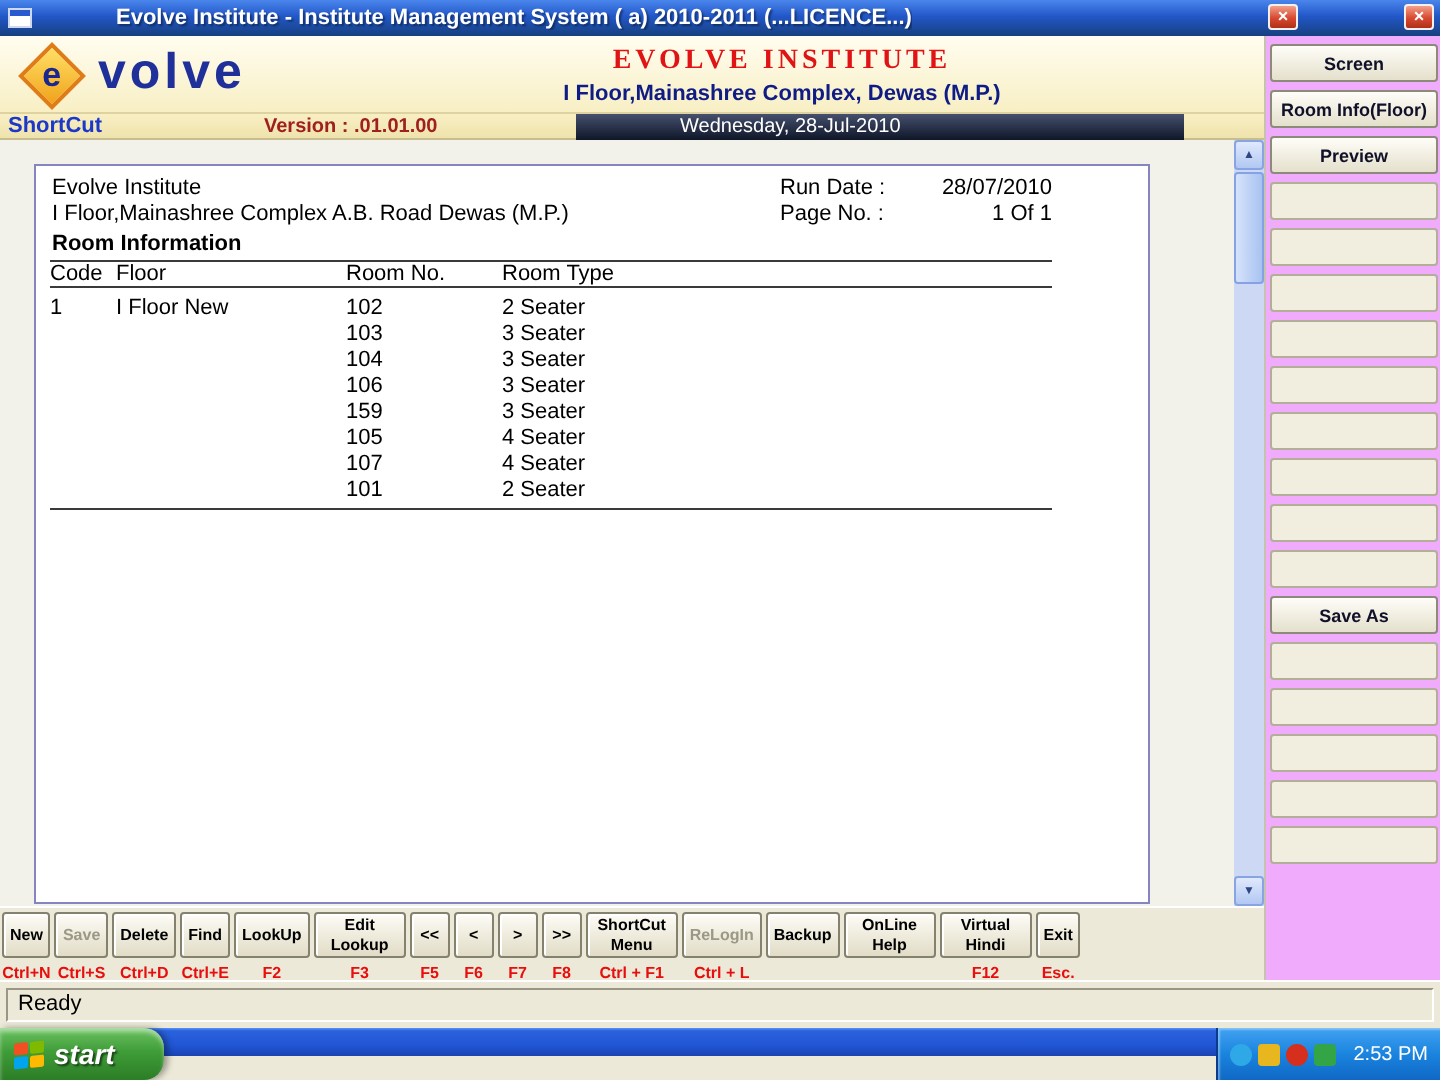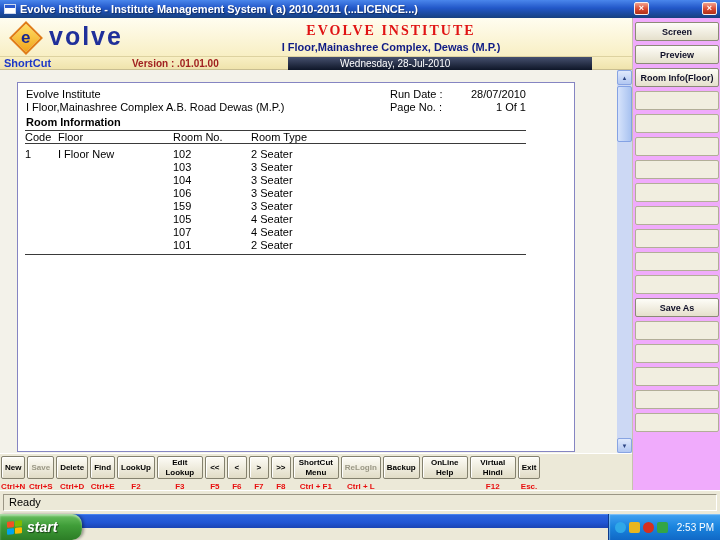--- a/index.html
+++ b/index.html
@@ -5,21 +5,21 @@
   * { margin:0; padding:0; box-sizing:border-box; }
   html,body { width:720px; height:540px; overflow:hidden; }
   body { font-family:"Liberation Sans",sans-serif; background:#ece9d8; position:relative; }
 
   
   .titlebar { position:absolute; left:0; top:0; width:720px; height:18px;
     background:linear-gradient(to bottom,#4a86ec 0%,#2257c8 45%,#16407f 100%);
     display:flex; align-items:center; padding:0 4px; color:#fff; }
   .title-icon { width:12px; height:10px; background:#fff; border:1px solid #cdd9f0; margin-right:4px; position:relative; flex:0 0 auto; }
   .title-icon::before { content:""; position:absolute; left:0; top:0; width:100%; height:3px; background:#2a5ad0; }
-  .title-text { font-size:11px; font-weight:bold; white-space:nowrap; overflow:hidden; max-width:590px; text-shadow:1px 1px 1px rgba(0,0,0,.4); }
+  .title-text { font-size:11px; font-weight:bold; white-space:nowrap; overflow:hidden; max-width:590px; text-shadow:1px 1px 1px rgba(0,0,0,.4);margin-left:38px; }
   .close-btn { position:absolute; top:2px; width:15px; height:13px;
     background:linear-gradient(to bottom,#f2a08c,#d84830 55%,#b03018);
     border:1px solid #f8f0ec; border-radius:2px; color:#fff; font-size:9px; font-weight:bold;
     display:flex; align-items:center; justify-content:center; line-height:1; }
   .child-close { left:634px; }
   .app-close { right:3px; }
 
   
   .header-band { position:absolute; left:0; top:18px; width:632px; height:39px;
     background:linear-gradient(to bottom,#fffdf0,#f8efc4); border-bottom:1px solid #ddd2a0; }
@@ -222,22 +222,22 @@
   </div>
   <div class="scrollbar">
     <div class="sb-btn sb-up">▲</div>
     <div class="sb-thumb"></div>
     <div class="sb-btn sb-down">▼</div>
   </div>
 </div>
 
 <div class="side-panel" id="sp-buttons">
     <button class="sp-btn">Screen</button>
+    <button class="sp-btn">Room Info(Floor)</button>
     <button class="sp-btn">Preview</button>
-    <button class="sp-btn">Room Info(Floor)</button>
     <button class="sp-btn blank"></button>
     <button class="sp-btn blank"></button>
     <button class="sp-btn blank"></button>
     <button class="sp-btn blank"></button>
     <button class="sp-btn blank"></button>
     <button class="sp-btn blank"></button>
     <button class="sp-btn blank"></button>
     <button class="sp-btn blank"></button>
     <button class="sp-btn blank"></button>
     <button class="sp-btn">Save As</button>

